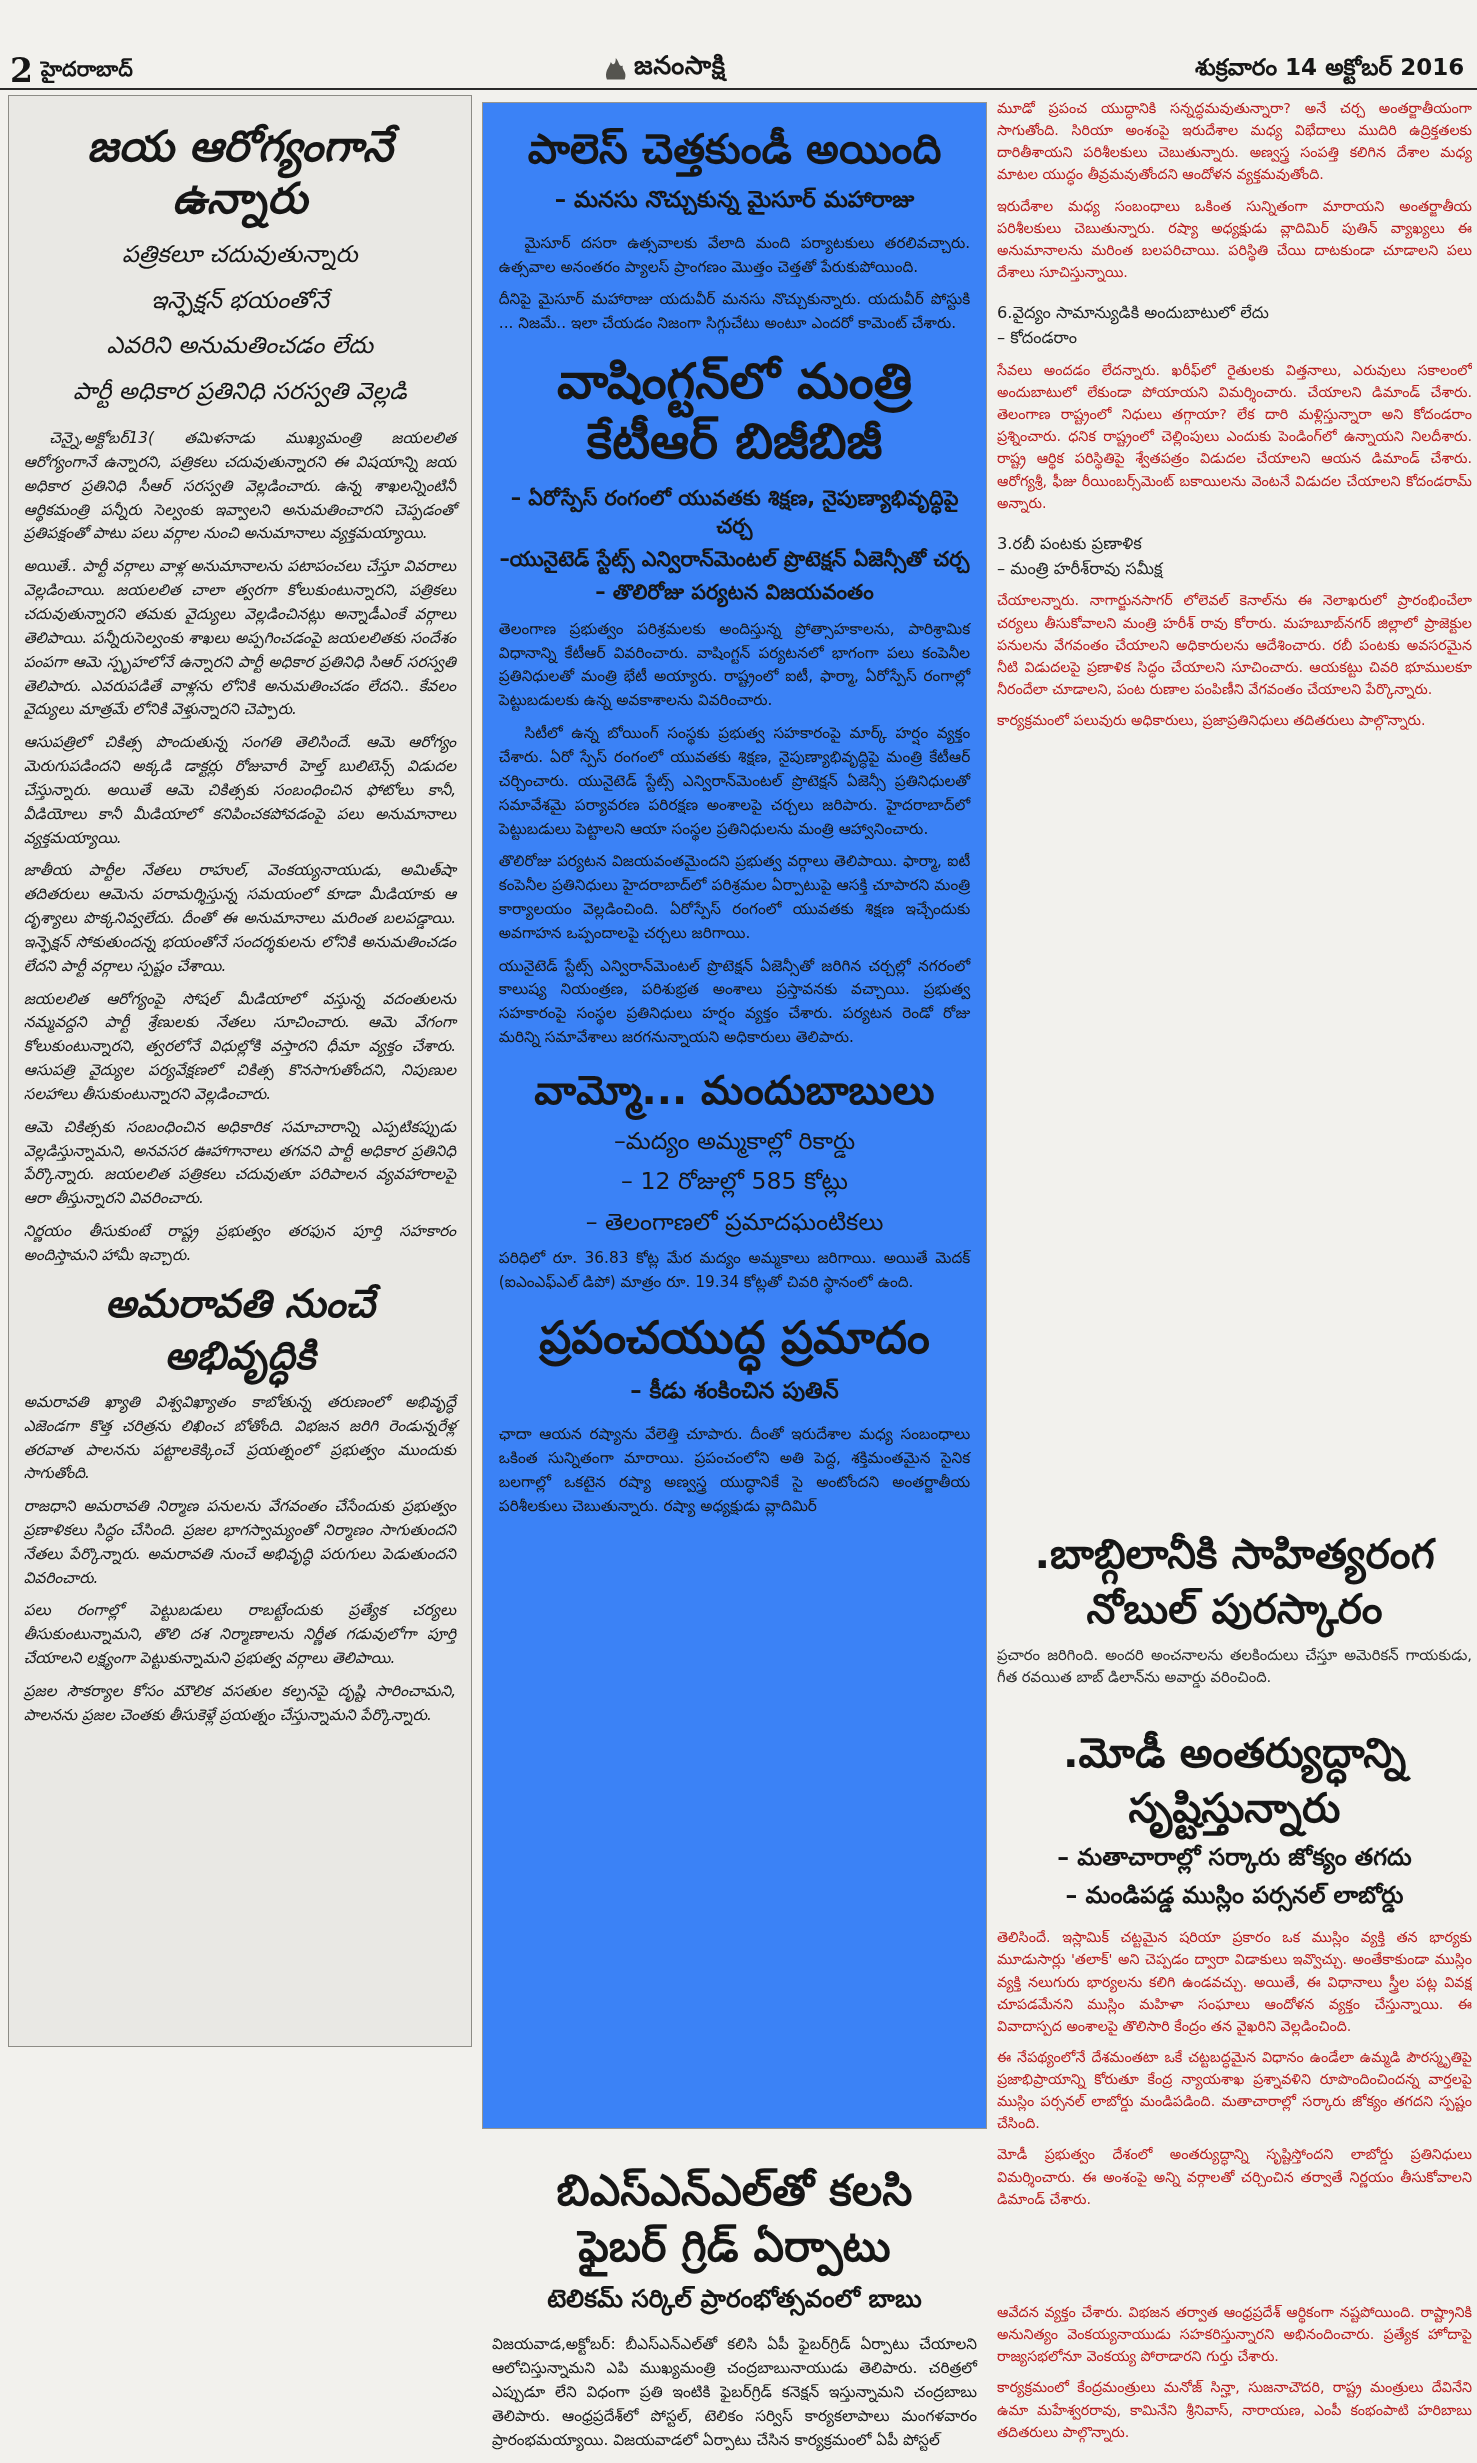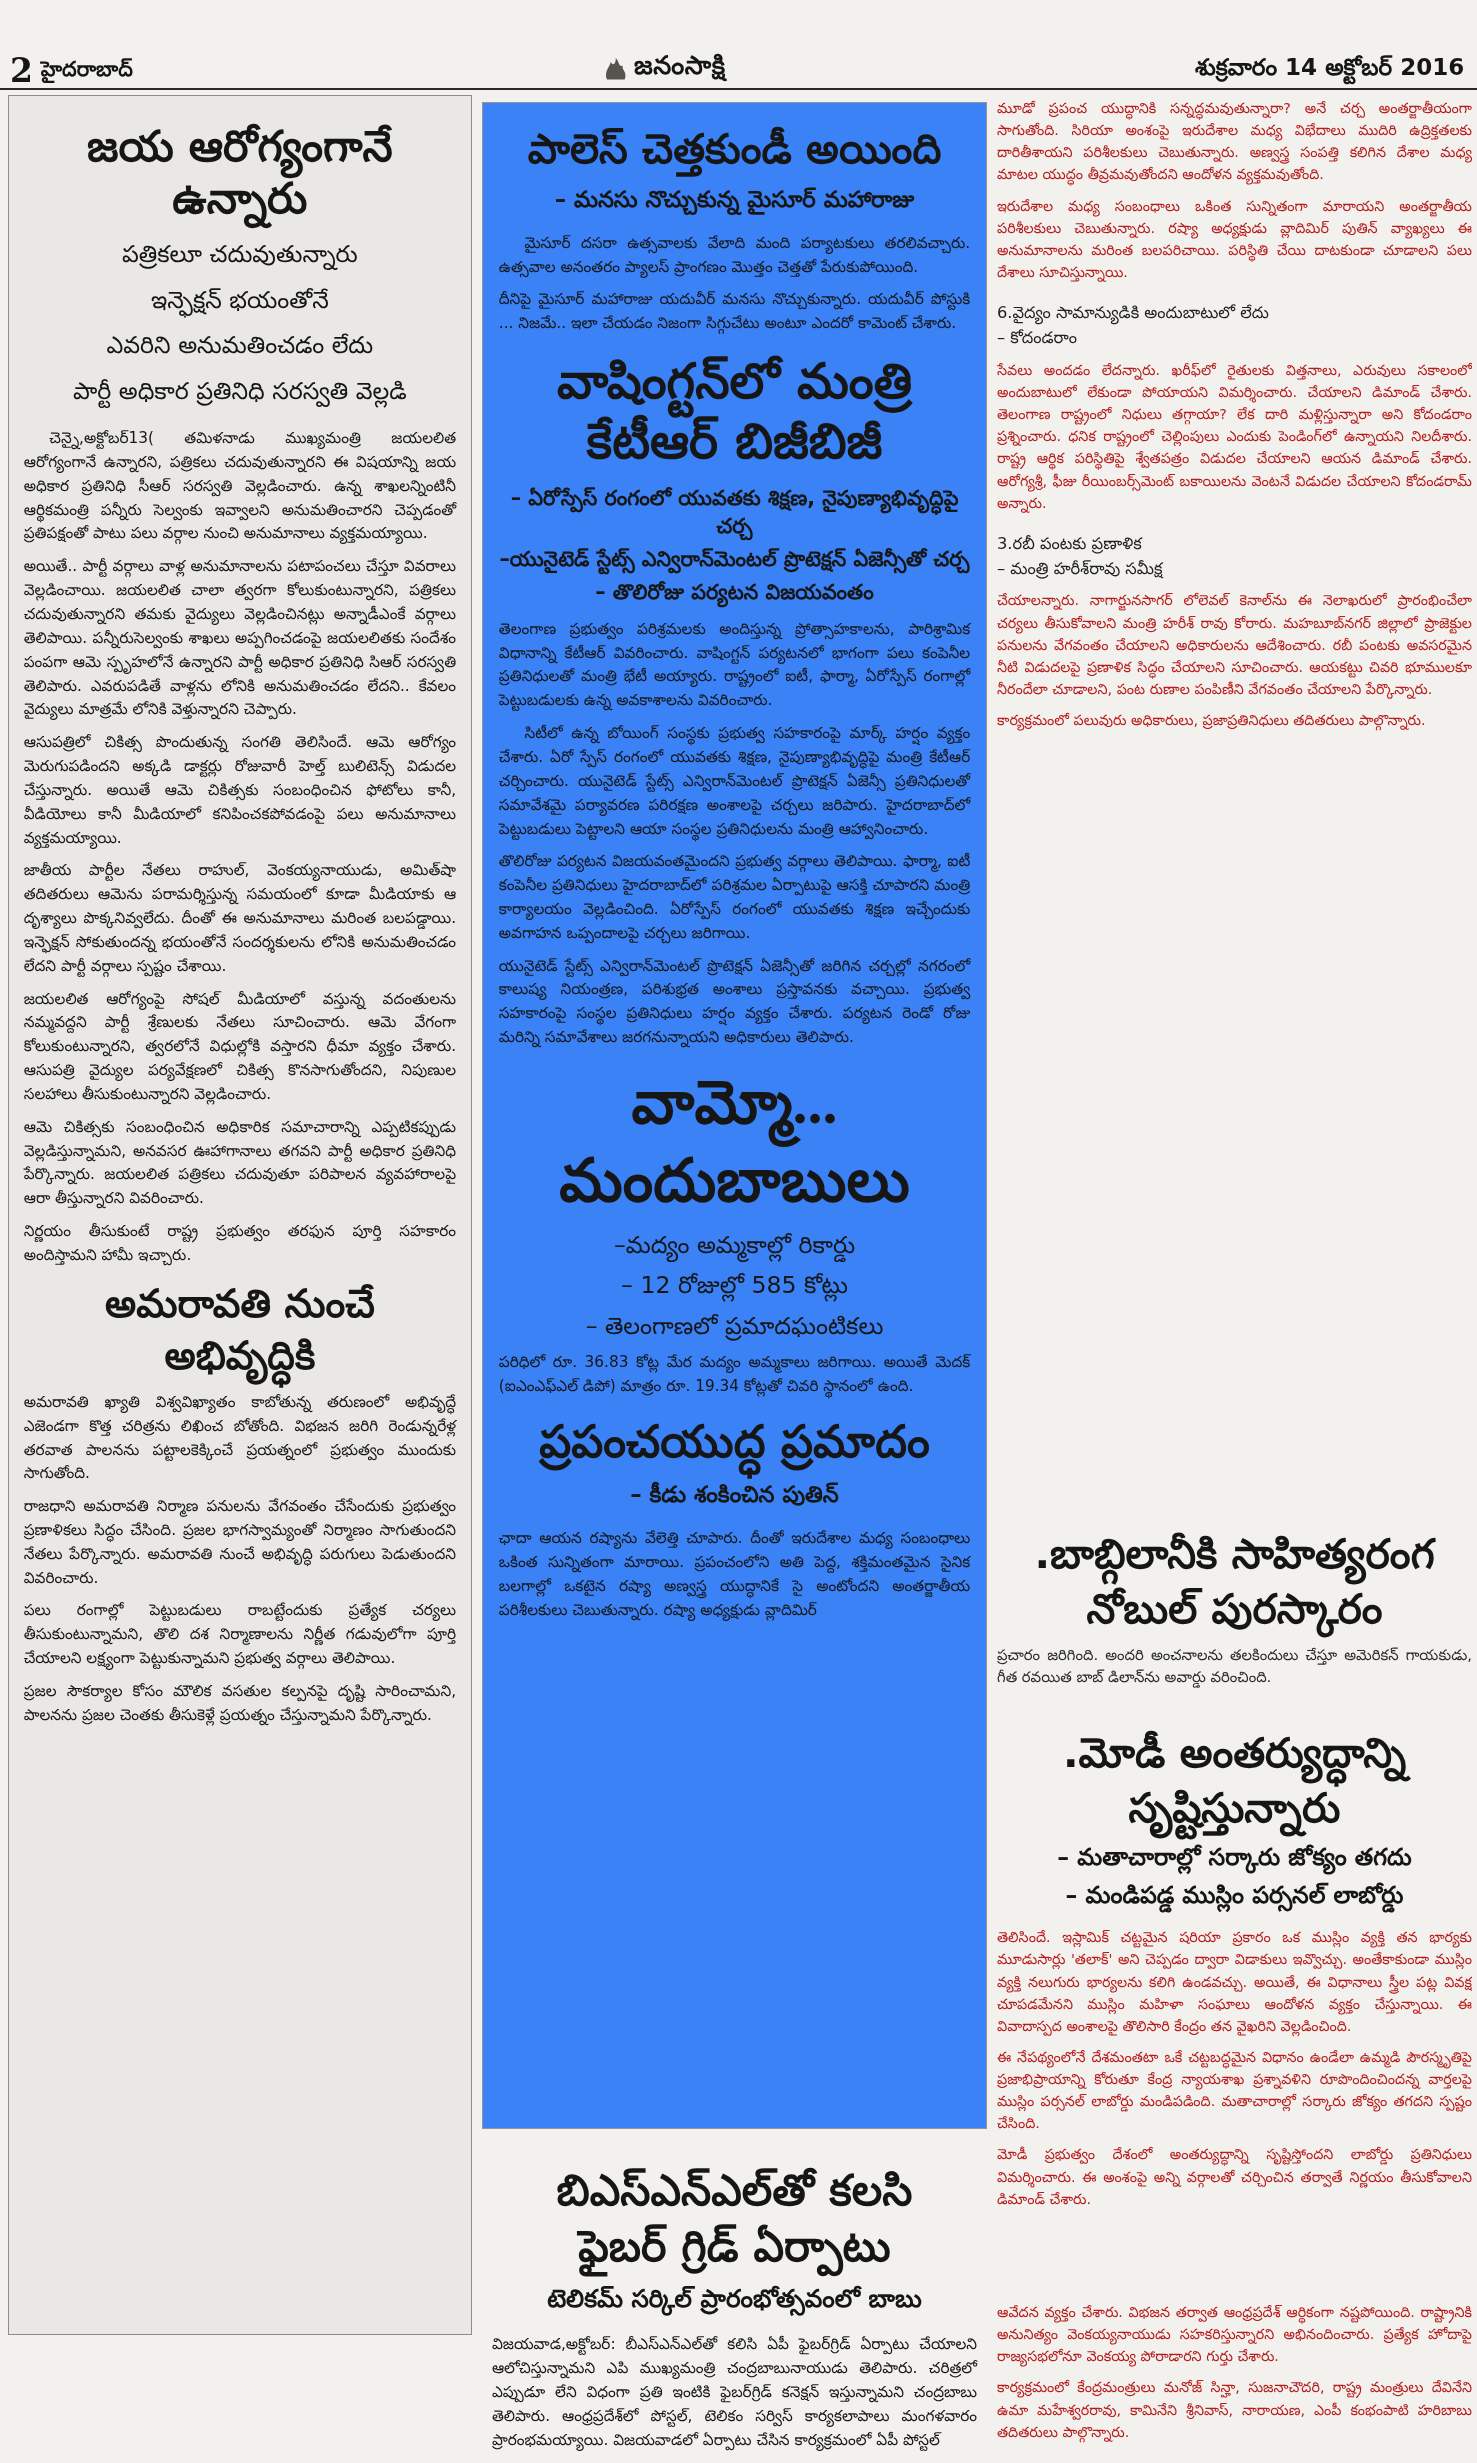--- a/index.html
+++ b/index.html
@@ -18,23 +18,23 @@
     padding:0 13.8px 2px 9.9px;
   }
   .pg-left{display:flex;align-items:flex-end;gap:7.9px;}
   .pg-num{font-size:33px;font-weight:bold;font-family:"DejaVu Serif","Liberation Serif",serif;line-height:.9;}
   .pg-ed{font-size:20.7px;font-weight:bold;}
   .pg-mast{display:flex;align-items:center;gap:6px;}
   .pg-mast .t{font-size:25.6px;font-weight:bold;letter-spacing:0.5px;}
   .pg-date{font-size:23px;font-weight:bold;}
   
   .lbox{
-    position:absolute;left:7.9px;top:95px;width:464px;height:2240px;
+    position:absolute;left:7.9px;top:95px;width:464px;height:1952px;
     background:#e9e8e4;border:1px solid #8d8c86;box-sizing:border-box;
-    padding:19.7px 14.8px;overflow:hidden;
+    padding:19.7px 14.8px;overflow:hidden;font-style:italic;
   }
   .mbox{
     position:absolute;left:482px;top:102px;width:505px;height:2027px;
     background:#3b82f6;border:1px solid #96958f;box-sizing:border-box;
     padding:13.8px 15.8px;overflow:hidden;
   }
   .mbox2{
     position:absolute;left:482px;top:2153px;width:505px;height:303px;
     box-sizing:border-box;padding:3.9px 9.9px;overflow:hidden;
   }
@@ -120,21 +120,21 @@
       <div class="deck-sm">–యునైటెడ్ స్టేట్స్ ఎన్విరాన్‌మెంటల్ ప్రొటెక్షన్ ఏజెన్సీతో చర్చ</div>
       <div class="deck-sm">– తొలిరోజు పర్యటన విజయవంతం</div>
       <div class="sep"></div>
       <p class="bp">తెలంగాణ ప్రభుత్వం పరిశ్రమలకు అందిస్తున్న ప్రోత్సాహకాలను, పారిశ్రామిక విధానాన్ని కేటీఆర్ వివరించారు. వాషింగ్టన్ పర్యటనలో భాగంగా పలు కంపెనీల ప్రతినిధులతో మంత్రి భేటీ అయ్యారు. రాష్ట్రంలో ఐటీ, ఫార్మా, ఏరోస్పేస్ రంగాల్లో పెట్టుబడులకు ఉన్న అవకాశాలను వివరించారు.</p>
       <p class="bp ind">సిటీలో ఉన్న బోయింగ్ సంస్థకు ప్రభుత్వ సహకారంపై మార్క్ హర్షం వ్యక్తం చేశారు. ఏరో స్పేస్ రంగంలో యువతకు శిక్షణ, నైపుణ్యాభివృద్ధిపై మంత్రి కేటీఆర్ చర్చించారు. యునైటెడ్ స్టేట్స్ ఎన్విరాన్‌మెంటల్ ప్రొటెక్షన్ ఏజెన్సీ ప్రతినిధులతో సమావేశమై పర్యావరణ పరిరక్షణ అంశాలపై చర్చలు జరిపారు. హైదరాబాద్‌లో పెట్టుబడులు పెట్టాలని ఆయా సంస్థల ప్రతినిధులను మంత్రి ఆహ్వానించారు.</p>
       <p class="bp">తొలిరోజు పర్యటన విజయవంతమైందని ప్రభుత్వ వర్గాలు తెలిపాయి. ఫార్మా, ఐటీ కంపెనీల ప్రతినిధులు హైదరాబాద్‌లో పరిశ్రమల ఏర్పాటుపై ఆసక్తి చూపారని మంత్రి కార్యాలయం వెల్లడించింది. ఏరోస్పేస్ రంగంలో యువతకు శిక్షణ ఇచ్చేందుకు అవగాహన ఒప్పందాలపై చర్చలు జరిగాయి.</p>
       <p class="bp">యునైటెడ్ స్టేట్స్ ఎన్విరాన్‌మెంటల్ ప్రొటెక్షన్ ఏజెన్సీతో జరిగిన చర్చల్లో నగరంలో కాలుష్య నియంత్రణ, పరిశుభ్రత అంశాలు ప్రస్తావనకు వచ్చాయి. ప్రభుత్వ సహకారంపై సంస్థల ప్రతినిధులు హర్షం వ్యక్తం చేశారు. పర్యటన రెండో రోజు మరిన్ని సమావేశాలు జరగనున్నాయని అధికారులు తెలిపారు.</p>
     </div>
 
     <div>
-      <div class="hl-l" style="font-size:60px;margin-top:13.8px;font-family:Liberation Serif, serif;">వామ్మో... మందుబాబులు</div>
+      <div class="hl-l" style="font-size:40px;margin-top:13.8px;">వామ్మో... మందుబాబులు</div>
       <div class="deck" style="margin:9.9px 0;">–మద్యం అమ్మకాల్లో రికార్డు</div>
       <div class="deck" style="margin:9.9px 0;">– 12 రోజుల్లో 585 కోట్లు</div>
       <div class="deck" style="margin:9.9px 0;">– తెలంగాణలో ప్రమాదఘంటికలు</div>
       <p class="bp">పరిధిలో రూ. 36.83 కోట్ల మేర మద్యం అమ్మకాలు జరిగాయి. అయితే మెదక్ (ఐఎంఎఫ్ఎల్ డిపో) మాత్రం రూ. 19.34 కోట్లతో చివరి స్థానంలో ఉంది.</p>
     </div>
 
     <div>
       <div class="hl-l" style="font-size:45px;margin-top:13.8px;">ప్రపంచయుద్ధ ప్రమాదం</div>
       <div class="byl">– కీడు శంకించిన పుతిన్</div>
       <p class="bp">ఛాదా ఆయన రష్యాను వేలెత్తి చూపారు. దీంతో ఇరుదేశాల మధ్య సంబంధాలు ఒకింత సున్నితంగా మారాయి. ప్రపంచంలోని అతి పెద్ద, శక్తిమంతమైన సైనిక బలగాల్లో ఒకటైన రష్యా అణ్వస్త్ర యుద్ధానికే సై అంటోందని అంతర్జాతీయ పరిశీలకులు చెబుతున్నారు. రష్యా అధ్యక్షుడు వ్లాదిమిర్</p>

